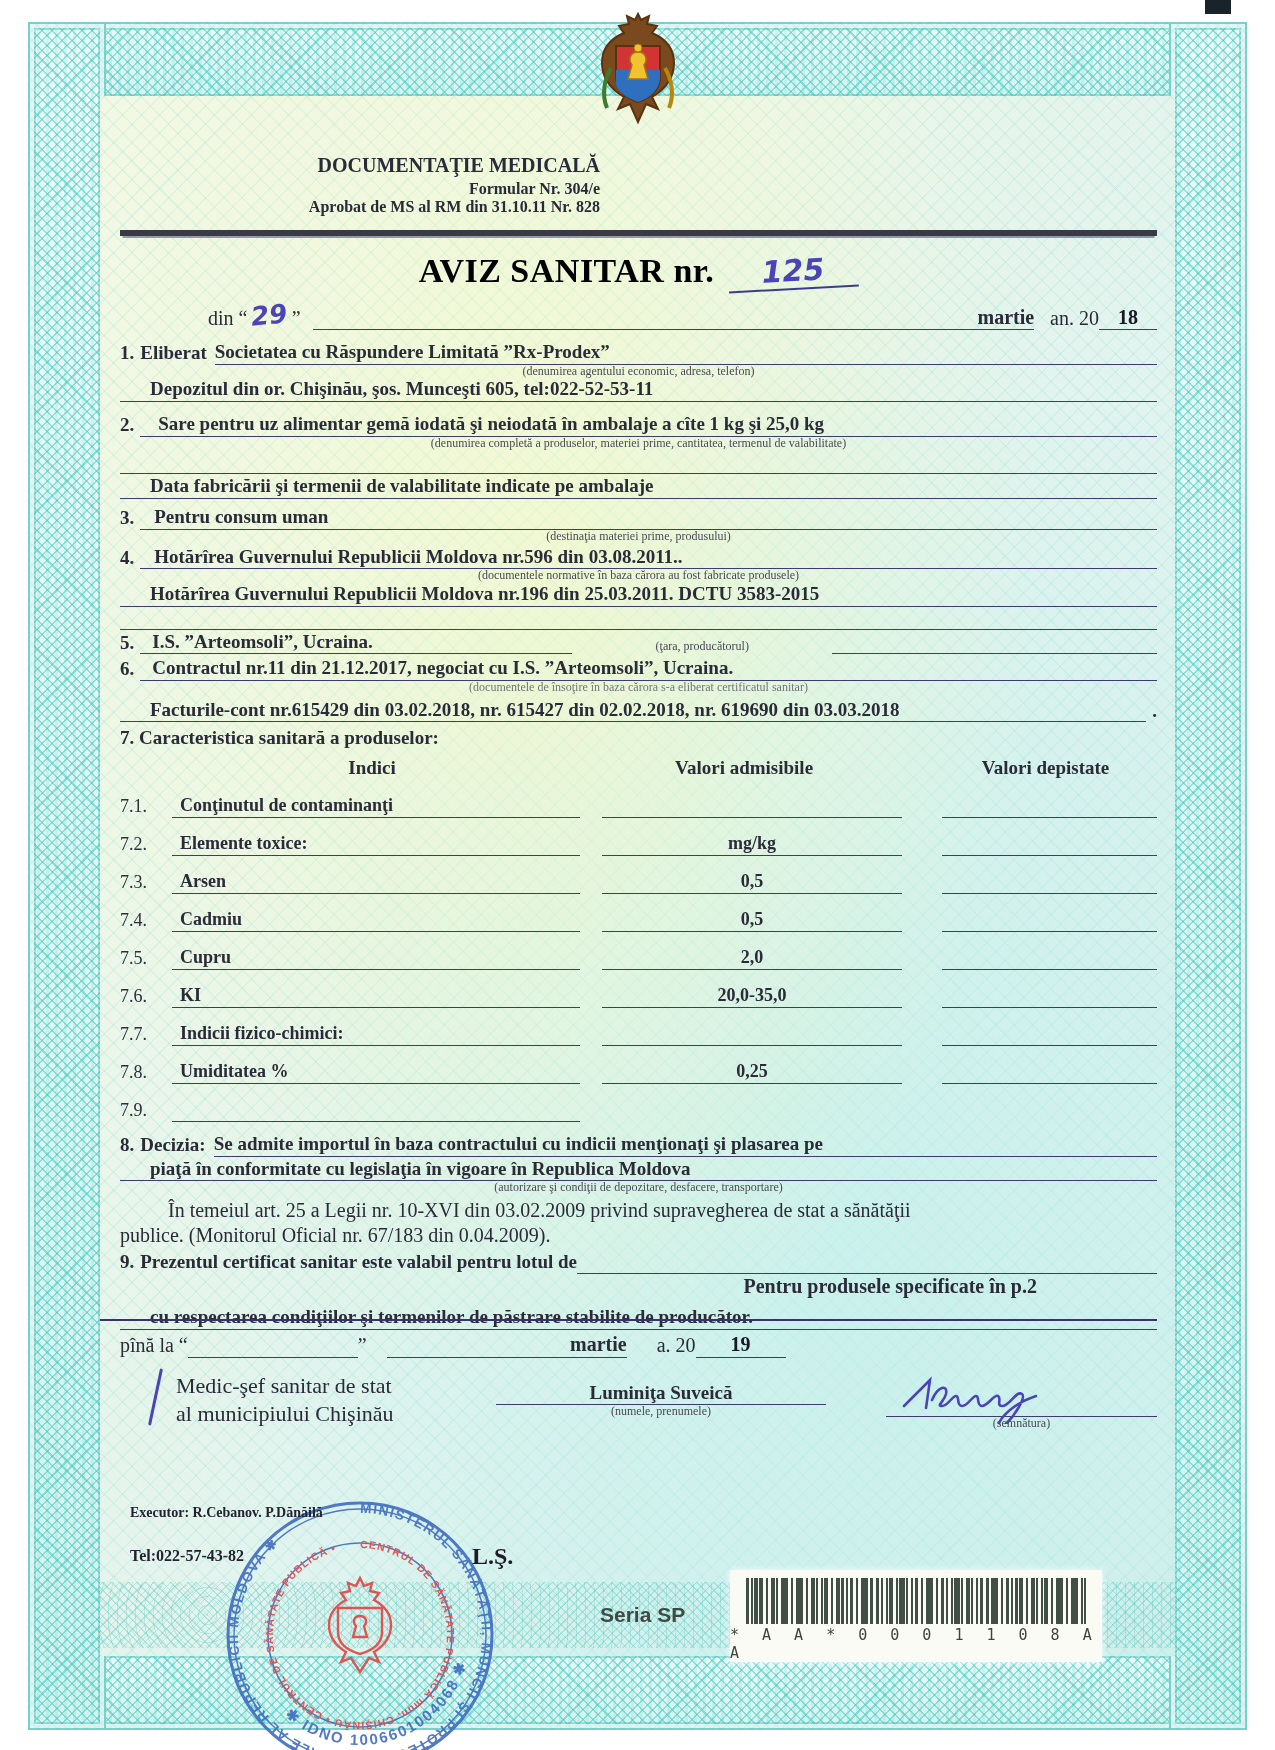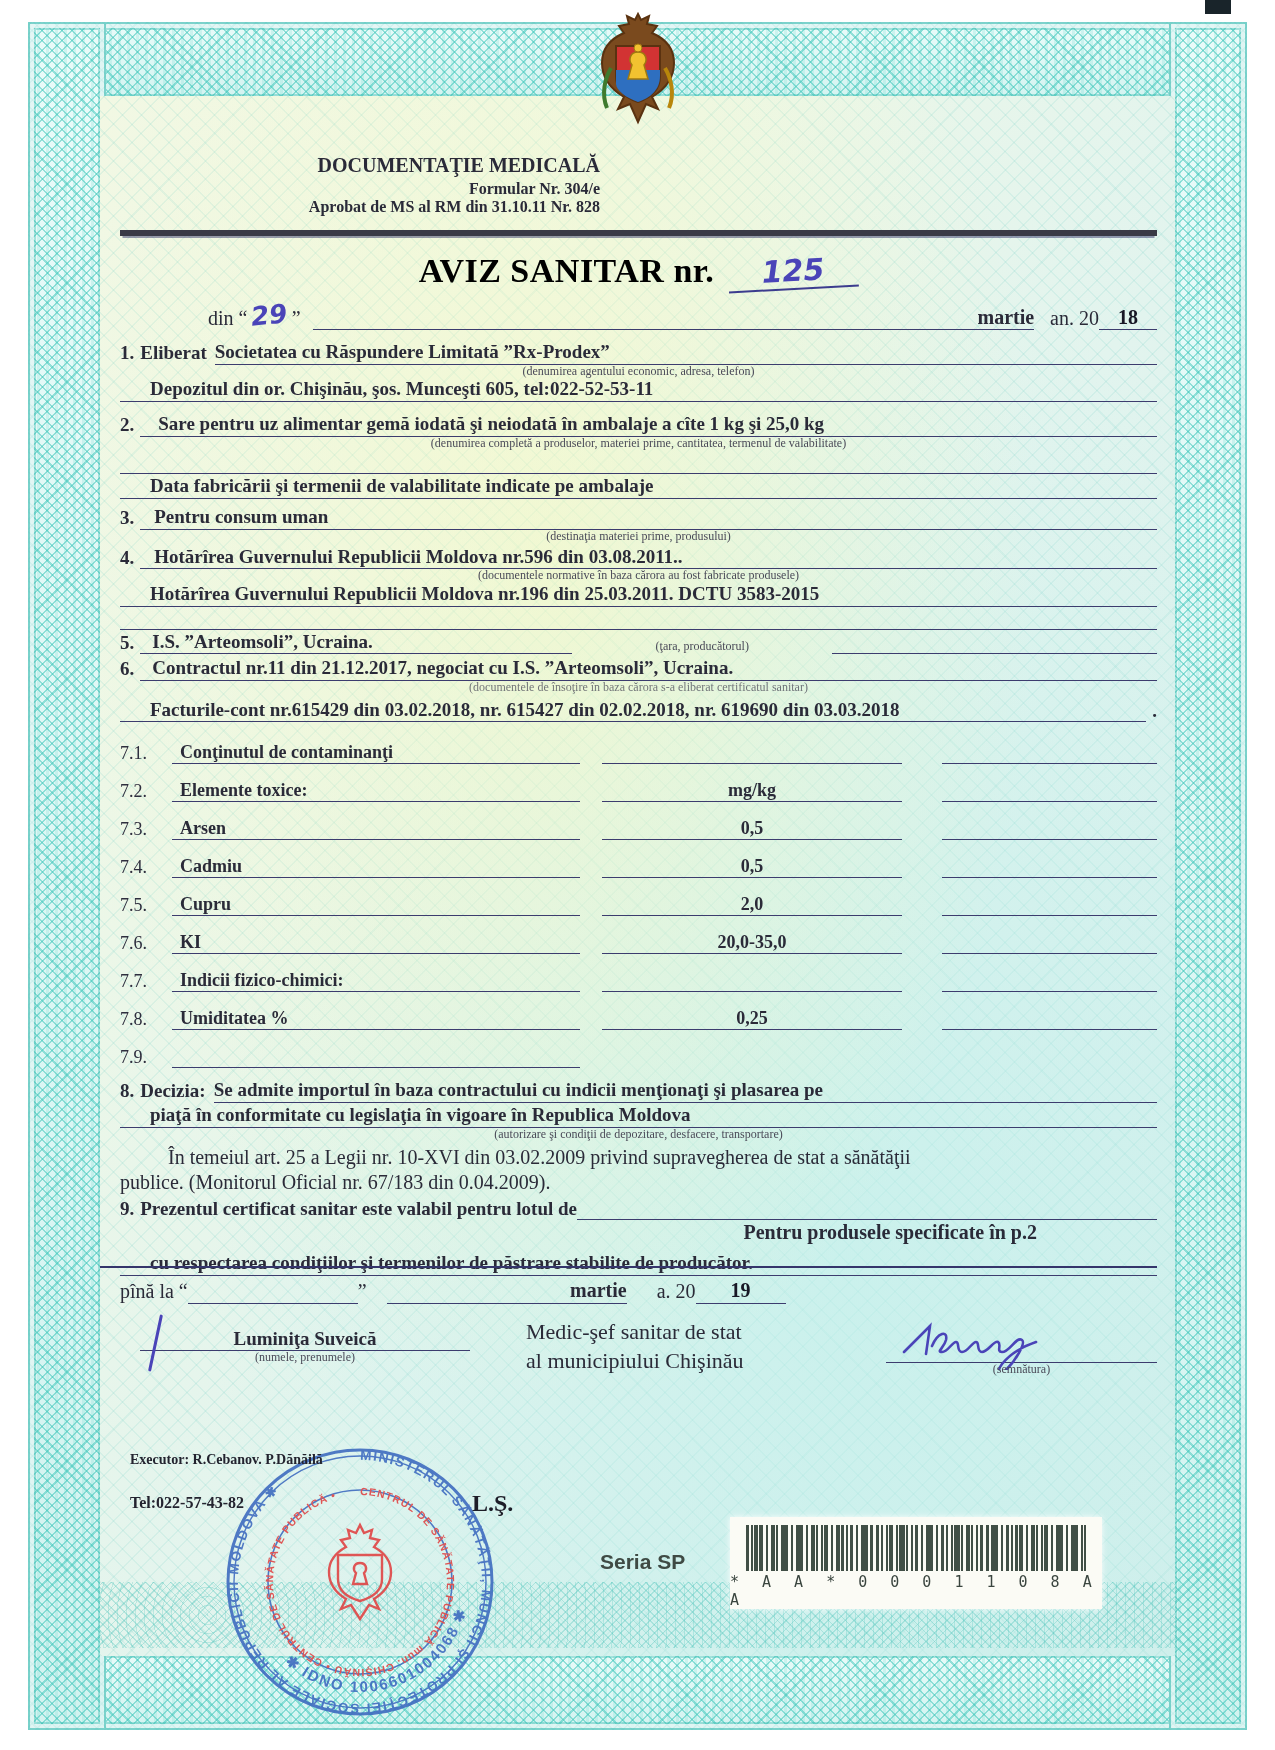--- a/index.html
+++ b/index.html
@@ -201,20 +201,27 @@
         <span class="grow rule val" style="padding-left:12px;">Contractul  nr.11  din  21.12.2017,  negociat  cu  I.S.  ”Arteomsoli”,  Ucraina.</span>
       </div>
       <div class="caption" style="opacity:.75">(documentele de însoţire în baza cărora s-a eliberat certificatul sanitar)</div>
       <div class="fieldline" style="margin-top:4px;">
         <span class="grow rule val" style="padding-left:30px;">Facturile-cont  nr.615429 din 03.02.2018, nr. 615427 din 02.02.2018, nr. 619690 din 03.03.2018</span>
         <span class="val" style="padding-left:6px;">.</span>
       </div>
     </div>
 
     <div class="sec" style="margin-top:4px;">
+      <div style="font-weight:bold;">7. Caracteristica sanitară a produselor:</div>
+      <div class="t7-head">
+        <span class="t7-no"></span>
+        <span class="c1" style="text-align:center;">Indici</span>
+        <span class="c2">Valori admisibile</span>
+        <span class="c3" style="text-align:center;">Valori depistate</span>
+      </div>
 
       <div class="t7-row">
         <span class="t7-no">7.1.</span>
         <span class="c1">Conţinutul de contaminanţi</span>
         <span class="c2"></span>
         <span class="c3"></span>
       </div>
       <div class="t7-row">
         <span class="t7-no">7.2.</span>
         <span class="c1">Elemente  toxice:</span>
@@ -293,27 +300,27 @@
         <span class="rule" style="width:170px;"></span>
         <span>”</span>
         <span class="rule month" style="width:240px;margin-left:20px;">martie</span>
         <span style="margin-left:30px;white-space:nowrap;">a. 20</span>
         <span class="rule filled" style="width:90px;text-align:center;">19</span>
       </div>
     </div>
 
     <div style="display:flex;margin-top:14px;position:relative;">
       <div class="pen-slash" style="left:34px;top:-4px;"></div>
+      <div style="width:300px;font-size:22px;padding-left:56px;line-height:1.3;">
+        <div>Medic-şef sanitar de stat</div>
+        <div>al municipiului Chişinău</div>
+      </div>
       <div style="width:330px;margin-left:20px;padding-top:10px;">
         <div class="rule val" style="text-align:center;">Luminiţa   Suveică</div>
         <div class="caption">(numele, prenumele)</div>
-      </div>
-      <div style="width:300px;font-size:22px;padding-left:56px;line-height:1.3;">
-        <div>Medic-şef sanitar de stat</div>
-        <div>al municipiului Chişinău</div>
       </div>
       <div style="flex:1;margin-left:60px;padding-top:0;position:relative;">
         <svg class="sig-svg" width="220" height="52" viewBox="0 0 220 52">
           <path d="M18 34 L44 8 L40 36 M46 28 c6 -14 16 -16 14 -6 c-2 8 -10 12 -4 12 c6 0 10 -10 14 -10 c4 0 0 10 6 10 c6 0 10 -10 14 -10 c4 0 0 10 6 10 c6 0 12 -12 16 -10 c4 2 -2 10 4 10 c8 0 14 -16 20 -12 c4 3 -6 20 -16 30 c-6 6 -10 2 -4 -6 c8 -10 22 -18 34 -22" fill="none" stroke="#4a44b8" stroke-width="2.6" stroke-linecap="round"></path>
         </svg>
         <div class="rule" style="margin-top:-8px;"></div>
         <div class="caption">(semnătura)</div>
       </div>
     </div>
 

